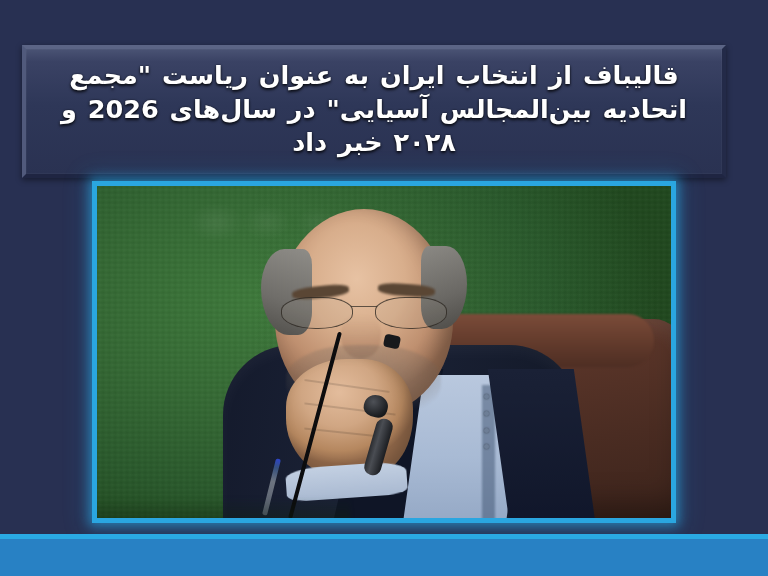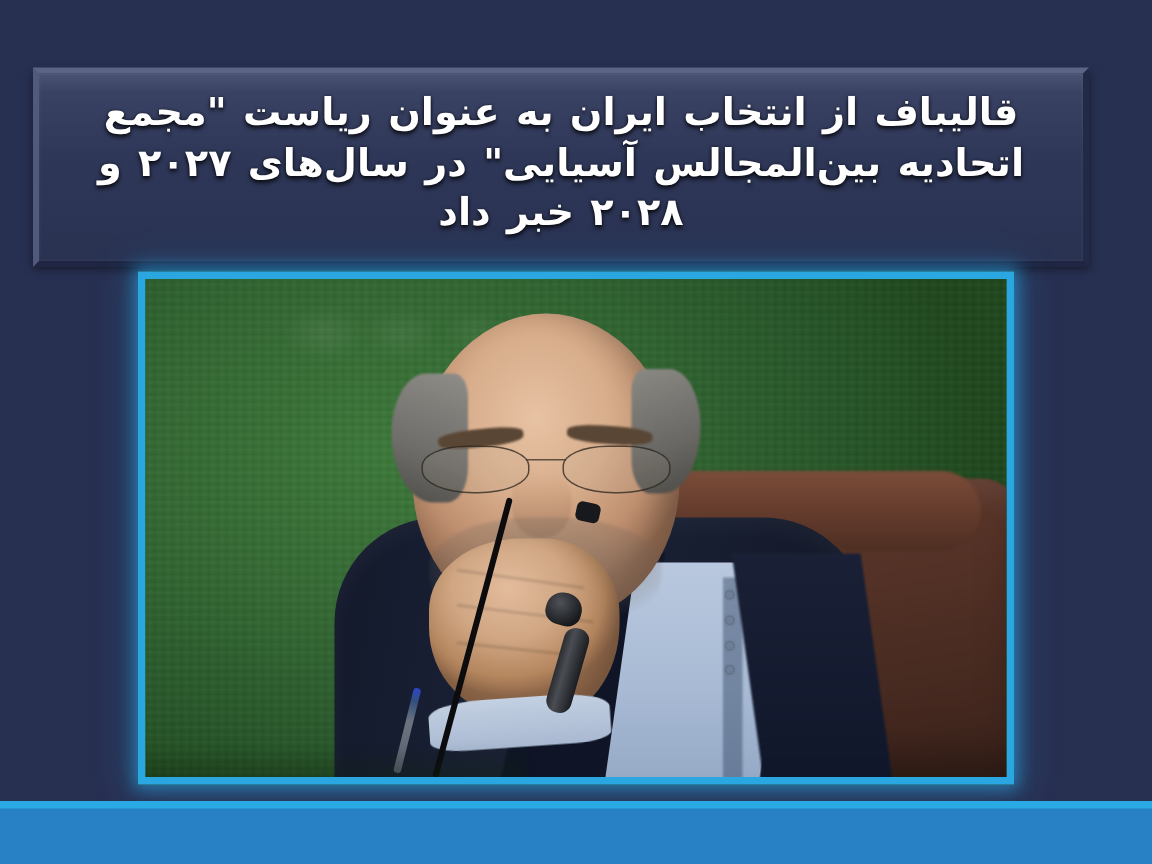--- a/index.html
+++ b/index.html
@@ -437,21 +437,21 @@
     background: #2aaae4;
   }
 </style>
 </head>
 <body>
 
 <div id="page">
 
   <div class="headline-banner">
     <div class="headline-inner">
-      <span class="headline-text">قالیباف از انتخاب ایران به عنوان ریاست "مجمع اتحادیه بین‌المجالس آسیایی" در سال‌های ۲۰۲۷ و ۲۰۲۸ خبر داد</span>
+      <span class="headline-text">قالیباف از انتخاب ایران به عنوان ریاست "مجمع اتحادیه بین‌المجالس آسیایی" در سال‌های 2026 و ۲۰۲۸ خبر داد</span>
     </div>
   </div>
 
   <div class="photo-frame">
     <div class="photo">
 
       <div class="wall"></div>
       <div class="wall-ghost"></div>
 
       <div class="chair"></div>

